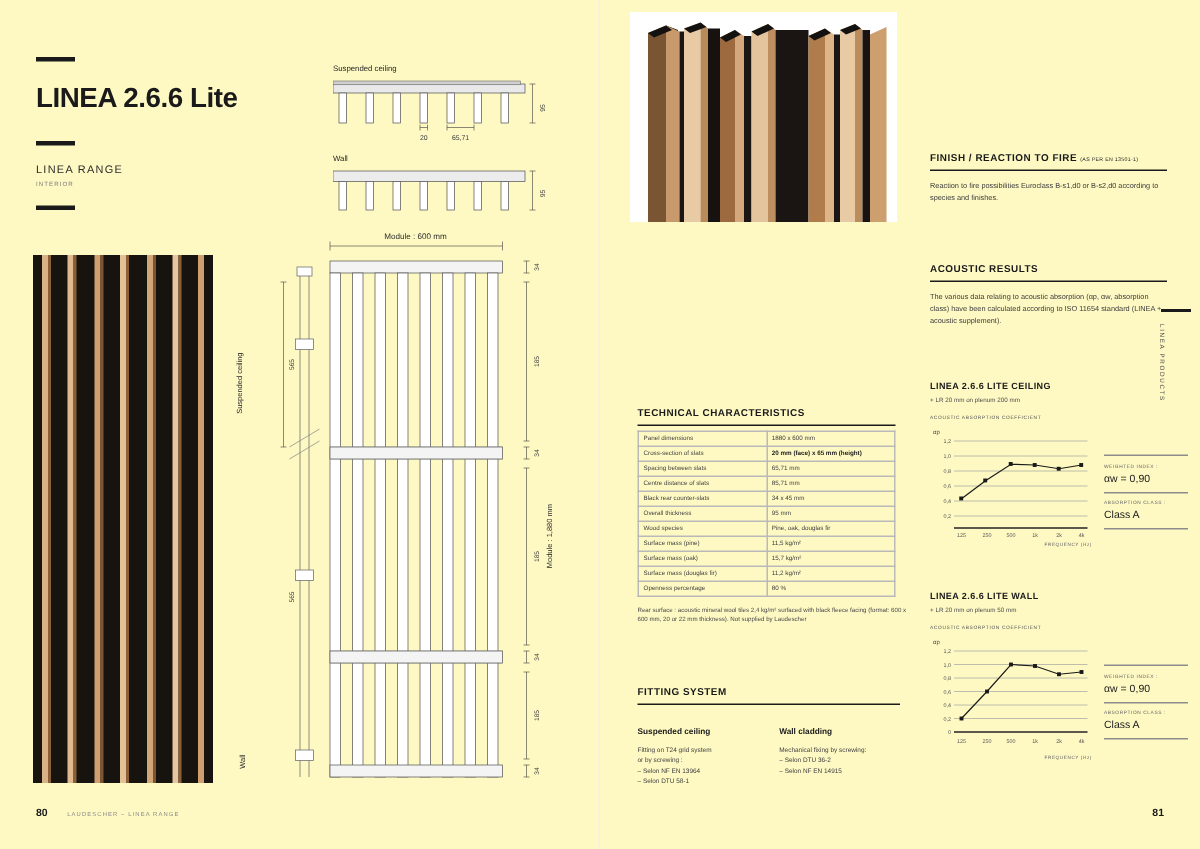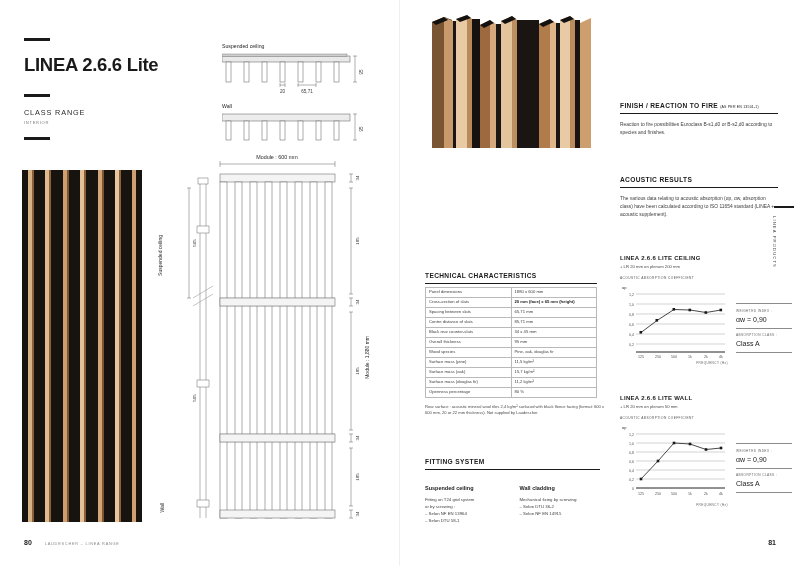--- a/index.html
+++ b/index.html
@@ -1,17 +1,17 @@
 <!DOCTYPE html>
 <html><head>
 <meta charset="utf-8">
 <style>
   html,body{margin:0;padding:0;background:#6e6e6e;}
   body{font-family:"Liberation Sans",sans-serif;}
-  #page{position:relative;width:800px;height:566px;background:#ffffff;overflow:hidden;}
+  #page{position:relative;width:800px;height:566px;background:#fef9c3;overflow:hidden;}
   .spine{position:absolute;left:399px;top:0;width:1px;height:566px;background:#f0f0f0;}
 
   
   #title-block{position:absolute;left:24px;top:38px;width:170px;}
   .tick{width:26px;height:3px;background:#1a1a1a;}
   #main-title{font-size:18.5px;font-weight:bold;letter-spacing:-.3px;color:#1a1a1a;margin:15px 0 0 0;line-height:1;}
   #range-wrap{margin-top:19px;}
   #range-name{font-size:7.3px;letter-spacing:.85px;color:#2b2b2b;margin-top:11px;}
   #range-sub{font-size:4.1px;letter-spacing:.7px;color:#7d7d7d;margin-top:3px;}
   #tick3{margin-top:12px;}
@@ -78,21 +78,21 @@
 
 <div id="page">
 
   <div class="spine"></div>
 
   <div id="title-block">
     <div class="tick"></div>
     <div id="main-title">LINEA 2.6.6 Lite</div>
     <div id="range-wrap">
       <div class="tick"></div>
-      <div id="range-name">CLASS RANGE</div>
+      <div id="range-name">LINEA RANGE</div>
       <div id="range-sub">INTERIOR</div>
       <div class="tick" id="tick3"></div>
     </div>
   </div>
 
   <div id="photo-left">
     <svg width="120" height="352" viewBox="0 0 120 352">
       <rect x="0" y="0" width="120" height="352" fill="#17130f"></rect>
       <g>
         <rect x="6" y="0" width="4" height="352" fill="#d8b184"></rect>

